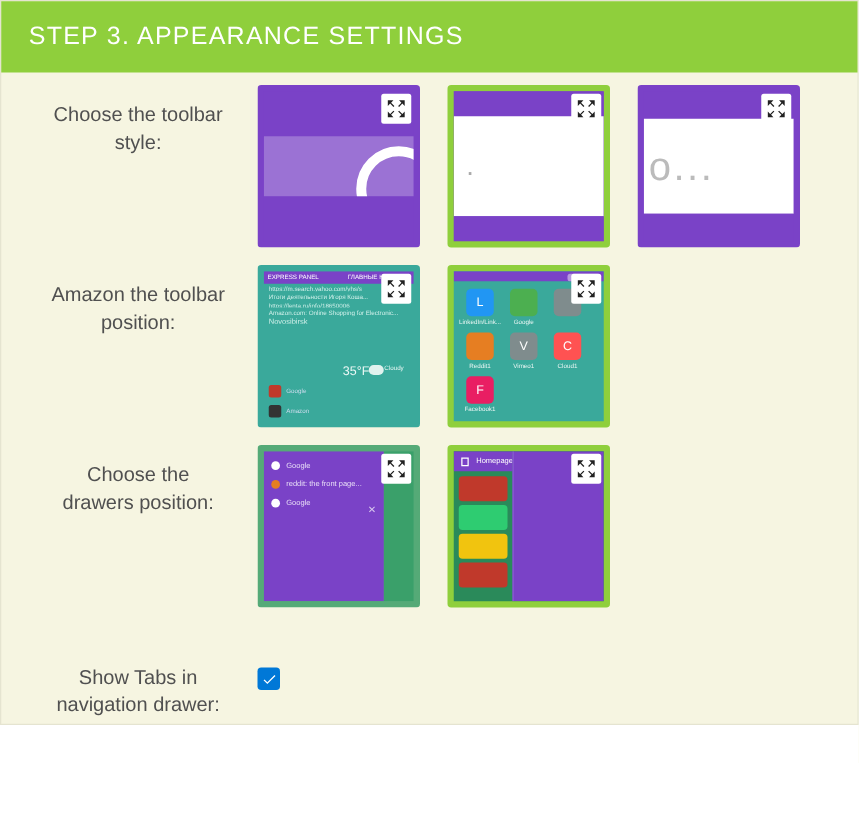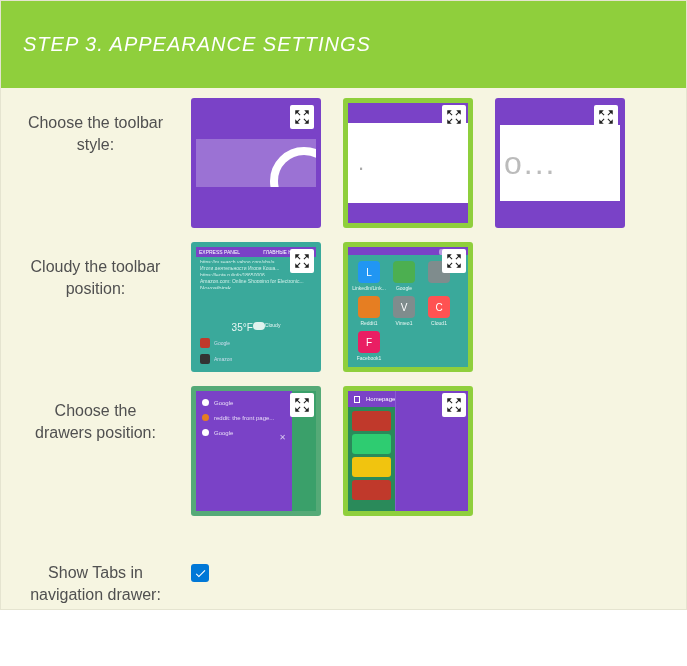--- a/index.html
+++ b/index.html
@@ -12,27 +12,26 @@
     background: #f6f5e1;
     border: 1px solid #e5e4d0;
     width: 687px;
   }
   .header {
     background: #8fcf3c;
     color: #fff;
     font-size: 20px;
     font-weight: 400;
     letter-spacing: 1px;
-    padding: 32px 22px;
-    font-style: italic;
+    padding: 17px 22px;
   }
   .row {
     display: flex;
     align-items: flex-start;
-    padding: 10px 0 4px;
+    padding: 10px 15px 4px;
   }
   .label-col {
     width: 175px;
     text-align: center;
     padding: 14px 10px 0 24px;
     color: #505050;
     font-size: 16px;
     line-height: 1.35;
   }
   .options-col {
@@ -94,21 +93,21 @@
   .ts-b .bar { background:#7a42c7; height:20px; }
   .ts-b .mid { background:#fff; flex:1; display:flex; align-items:center; padding-left:10px; color:#aaa; font-size:22px;}
   .ts-c { display:flex; flex-direction:column; }
   .ts-c .bar { background:#7a42c7; height:22px; }
   .ts-c .mid { background:#fff; flex:1; display:flex; align-items:center; color:#bbb; font-size:32px; padding-left:4px; letter-spacing:2px;}
 
   
   .tp-a { background:#3aa99b; display:flex; flex-direction:column; font-size:5px; color:#cde; }
   .tp-a .topcap { background:#7a42c7; color:#fff; font-size:5px; padding:2px 3px; display:flex; justify-content:space-between;}
   .tp-a .line { padding:2px 4px; color:#d0f0ea; white-space:nowrap; overflow:hidden; }
-  .tp-a .w-row { display:flex; justify-content:center; padding:4px 8px 2px; color:#eaf8f5; font-size:10px;margin-top:29px;}
+  .tp-a .w-row { display:flex; justify-content:flex-end; padding:4px 8px 2px; color:#eaf8f5; font-size:10px;margin-top:29px;}
   .tp-a .w-row .cloud { width:12px;height:8px;background:#e0f2ee;border-radius:6px;}
   .tp-a .chips { display:flex; gap:4px; padding:3px 4px; align-items:center;}
   .tp-a .chip { width:10px;height:10px; background:#c0392b; border-radius:2px;}
   .tp-a .chip.a { background:#333;}
   .tp-b { background:#3aa99b; display:flex; flex-direction:column; }
   .tp-b .topcap { background:#7a42c7; height:10px; position:relative;}
   .tp-b .topcap::after{content:"";position:absolute;right:3px;top:2px;width:26px;height:6px;background:#b799e0;border-radius:2px;}
   .tp-b .grid { display:grid; grid-template-columns:repeat(3,30px); gap:5px; padding:6px;}
   .tp-b .tile { display:flex; flex-direction:column; align-items:center; gap:2px;}
   .tp-b .tile .sq { width:22px;height:22px;border-radius:4px;}
@@ -180,21 +179,21 @@
         <div class="mid">
             <span>o...</span>
           </div>
         <div class="bar"></div>
       </div>
 
     </div>
   </div>
 
   <div class="row">
-    <div class="label-col">Cloudy the toolbar position:</div>
+    <div class="label-col">Amazon the toolbar position:</div>
     <div class="options-col">
 
       <div class="option tp-a">
         <div class="expand-icon">
           <svg viewBox="0 0 24 24">
               <path fill="#222" d="M3 3h6L6.5 5.5 10 9 9 10 5.5 6.5 3 9V3zm18 0v6l-2.5-2.5L15 10l-1-1 3.5-3.5L15 3h6zM3 21v-6l2.5 2.5L9 14l1 1-3.5 3.5L9 21H3zm18 0h-6l2.5-2.5L14 15l1-1 3.5 3.5L21 15v6z"></path>
             </svg>
         </div>
         <div class="topcap">
           <span>EXPRESS PANEL</span>

